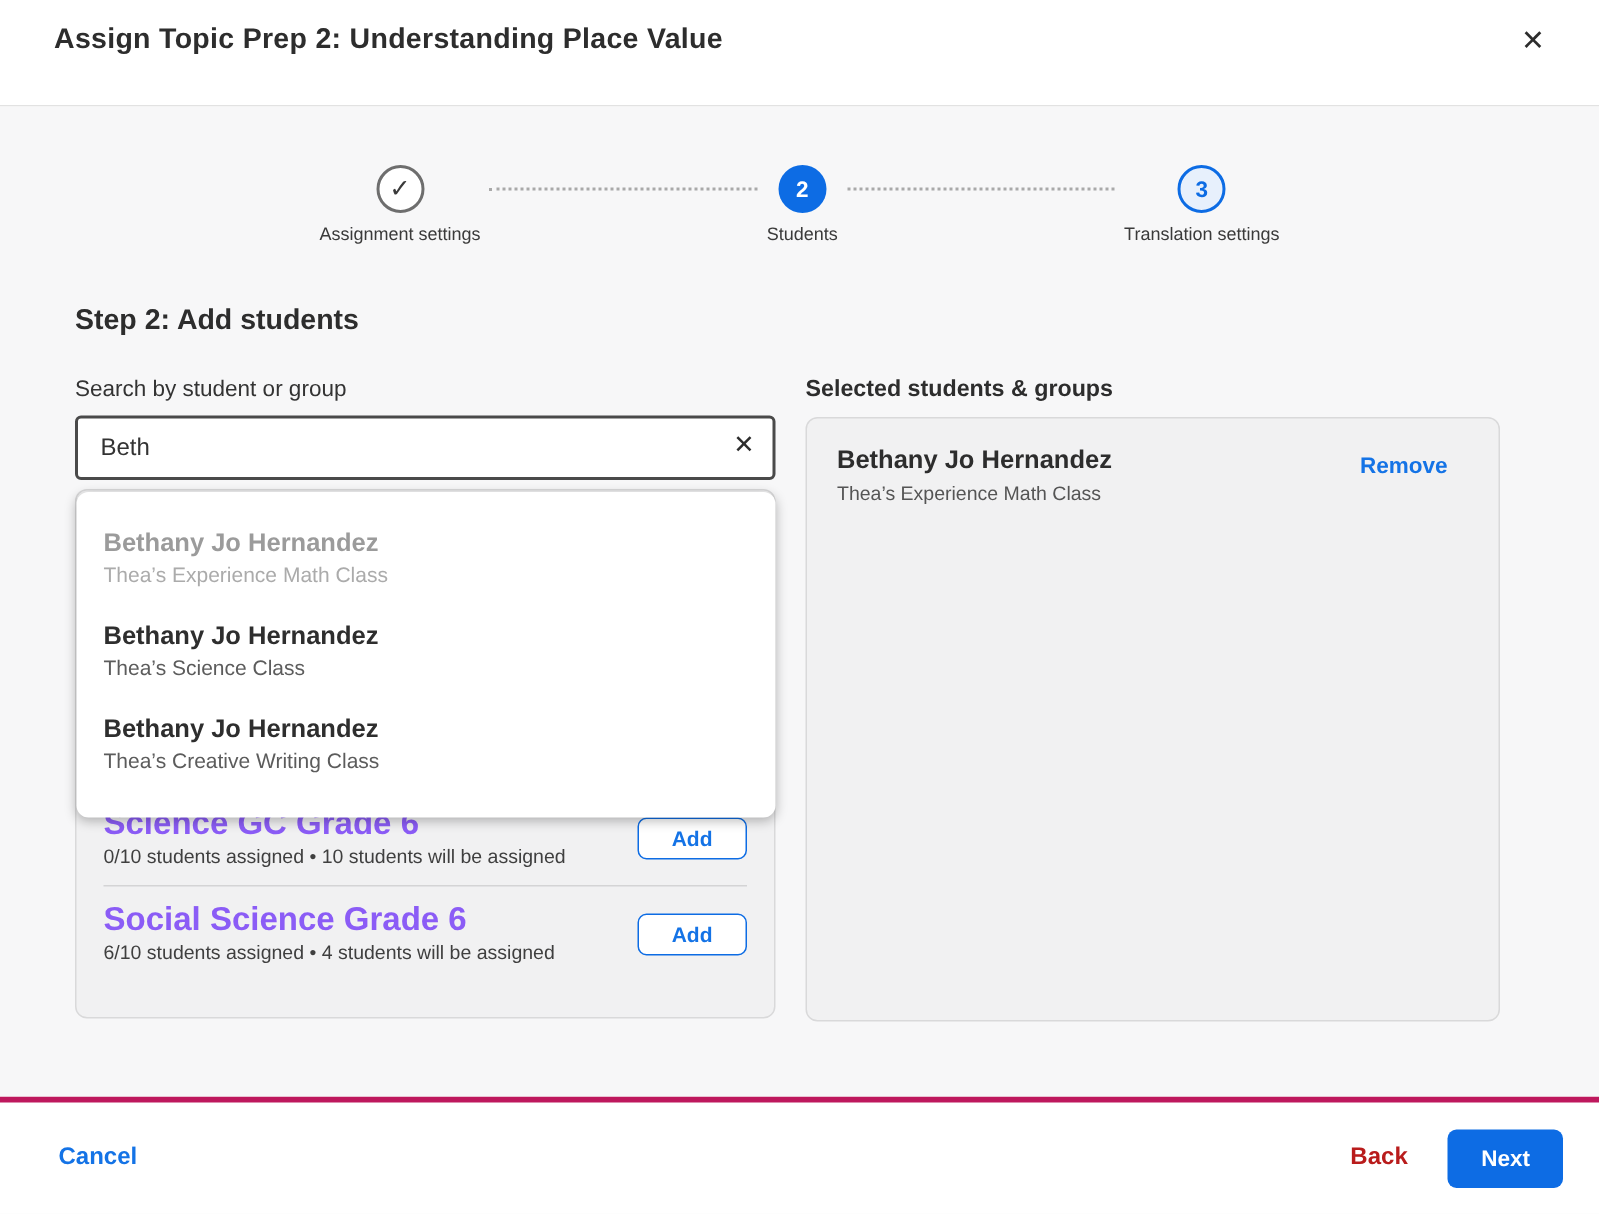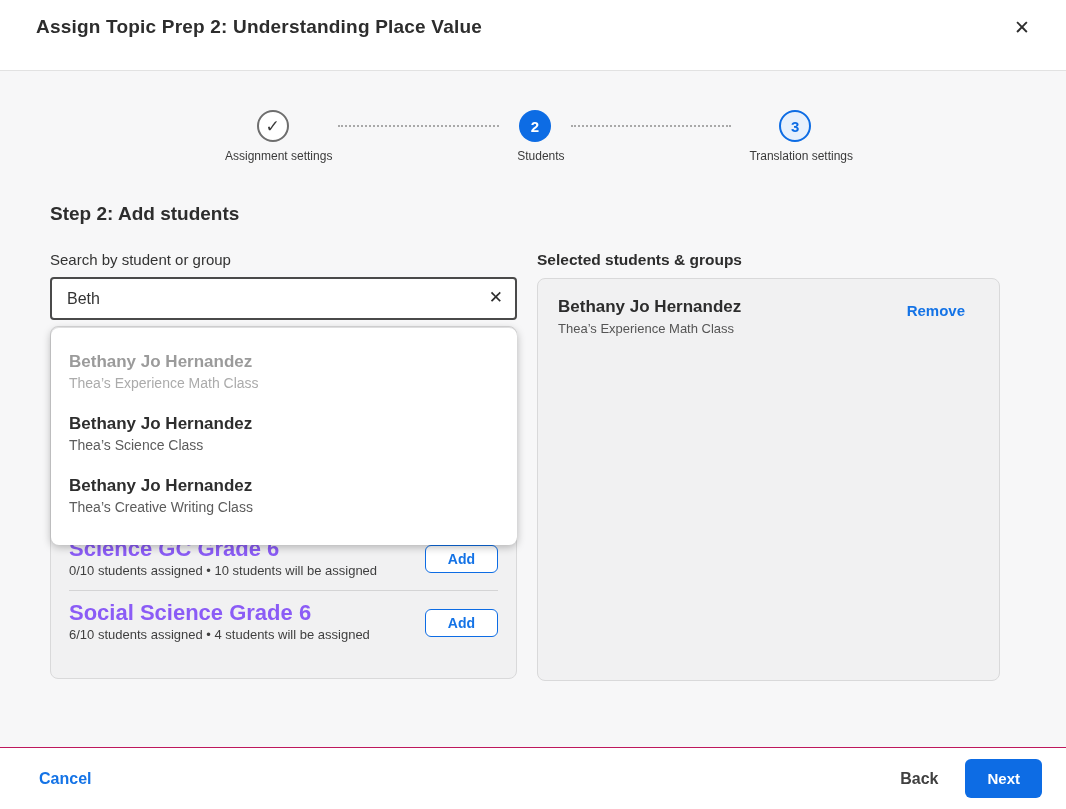--- a/index.html
+++ b/index.html
@@ -30,21 +30,21 @@
   .stepper { width:640px; margin:15px auto 0; display:flex; align-items:flex-start; }
   .step { display:flex; flex-direction:column; align-items:center; flex:none; }
   .step-circle {
     width:32px; height:32px; border-radius:50%; display:flex;
     align-items:center; justify-content:center; font-size:15px; font-weight:700;
     background:#fff;
   }
   .step-complete .step-circle { border:2px solid #6e6e6e; color:#3a3a3a; font-size:17px; }
   .step-current  .step-circle { background:#0d6ce4; color:#fff; }
   .step-upcoming .step-circle { background:#e7f0fc; border:2px solid #0d6ce4; color:#0d6ce4; }
-  .step-label { margin-top:7px; font-size:12px; font-weight:500; color:#3a3a3a; white-space:nowrap;margin-left:12px; }
+  .step-label { margin-top:7px; font-size:12px; font-weight:500; color:#3a3a3a; white-space:nowrap; }
   .connector { flex:1; border-top:2px dotted #a9a9a9; margin:15px 6px 0; }
 
   
   .step-heading { margin-top:40px; font-size:19px; font-weight:700; color:#2d2d2d; }
 
   
   .columns { display:flex; margin-top:26px; gap:20px; }
   .left-col  { width:467px; flex:none; }
   .right-col { width:463px; flex:none; }
 
@@ -100,26 +100,26 @@
     padding:17px 20px;
   }
   .selected-row { display:flex; align-items:flex-start; }
   .selected-info { flex:1; }
   .selected-name { font-size:17px; font-weight:700; color:#2d2d2d; line-height:21px; }
   .selected-group { font-size:13px; color:#555; margin-top:4px; }
   .remove-link { font-size:15px; font-weight:600; color:#1473e6; cursor:pointer; margin:6px 14px 0 0; }
 
   
   .modal-footer {
-    height:62px; flex:none; background:#fff; border-top:1px solid #be185d;
+    height:78px; flex:none; background:#fff; border-top:4px solid #be185d;
     display:flex; align-items:center; padding:0 24px 0 39px;
   }
   .cancel-link { font-size:16px; font-weight:600; color:#1473e6; cursor:pointer; }
   .footer-spacer { flex:1; }
-  .back-link { font-size:16px; font-weight:600; color:#404040; cursor:pointer; margin-right:27px; }
+  .back-link { font-size:16px; font-weight:600; color:#b91c1c; cursor:pointer; margin-right:27px; }
   .next-btn {
     background:#0d6ce4; color:#fff; border:none; border-radius:6px;
     font-family:inherit; font-size:15px; font-weight:600;
     padding:11px 22px; cursor:pointer;
   }
 </style>
 </head>
 <body>
 
 <div class="modal">

